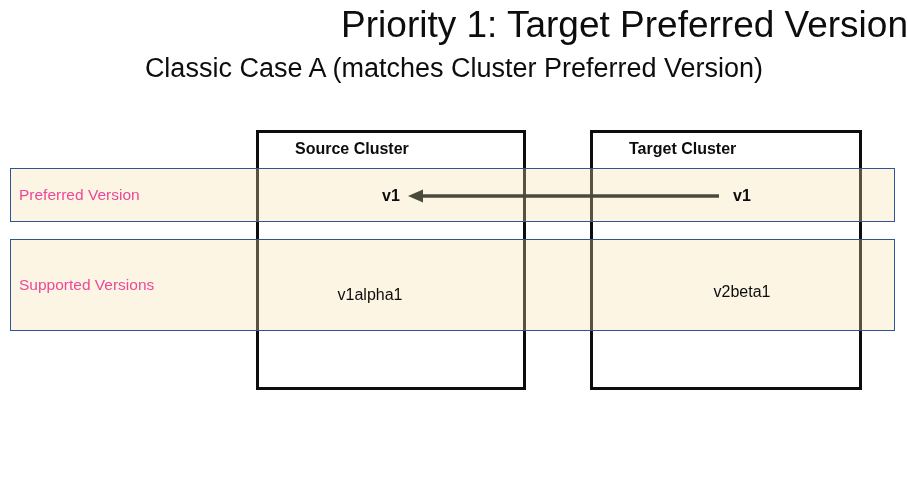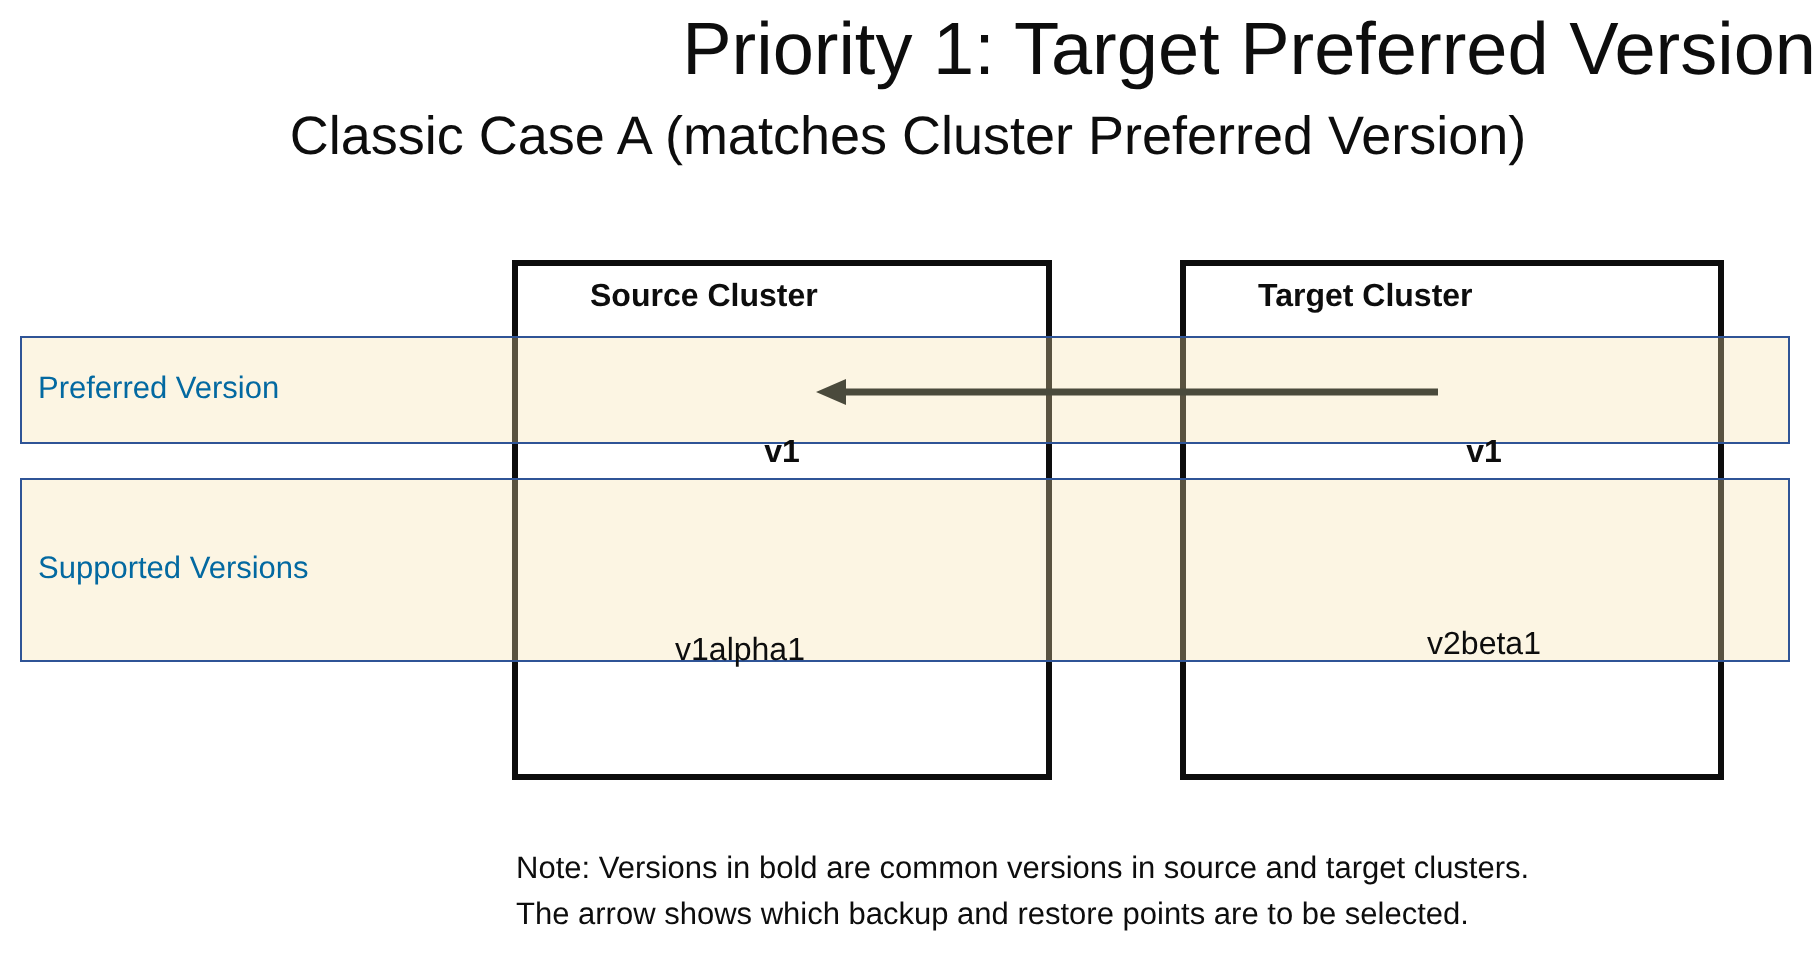--- a/index.html
+++ b/index.html
@@ -65,32 +65,31 @@
     z-index: 2;
   }
   .band-preferred { top: 168px; height: 54px; }
   .band-supported { top: 239px; height: 92px; }
   .band-label {
     position: absolute;
     left: 8px;
     top: 50%;
     transform: translateY(-50%);
     font-size: 15.5px;
-    color: #0369a1;
+    color: #ec4899;
     white-space: nowrap;
   }
   .cell {
     position: absolute;
     text-align: center;
     font-size: 16px;
     color: #0d0d0d;
     z-index: 3;
     transform: translate(-50%, -50%);
     white-space: nowrap;
-    margin-top: 31px;
   }
   .cell.bold { font-weight: 700; }
   .arrow-svg {
     position: absolute;
     left: 408px;
     top: 186px;
     z-index: 4;
   }
   .note {
     position: absolute;
@@ -128,18 +127,14 @@
   <div class="cell bold" style="left:391px; top:196px;">v1</div>
   <div class="cell bold" style="left:742px; top:196px;">v1</div>
   <div class="cell" style="left:370px; top:295px;">v1alpha1</div>
   <div class="cell" style="left:742px; top:292px;">v2beta1</div>
 
   <svg class="arrow-svg" width="314" height="20" viewBox="0 0 314 20">
     <line x1="14" y1="10" x2="311" y2="10" stroke="#4a4a3c" stroke-width="3.4"></line>
     <polygon points="0,10 15,3.5 15,16.5" fill="#4a4a3c"></polygon>
   </svg>
 
-  <div class="note">
-    <div>Note: Versions in bold are common versions in source and target clusters.</div>
-    <div>The arrow shows which backup and restore points are to be selected.</div>
-  </div>
 
 </div>
 
 </body></html>

